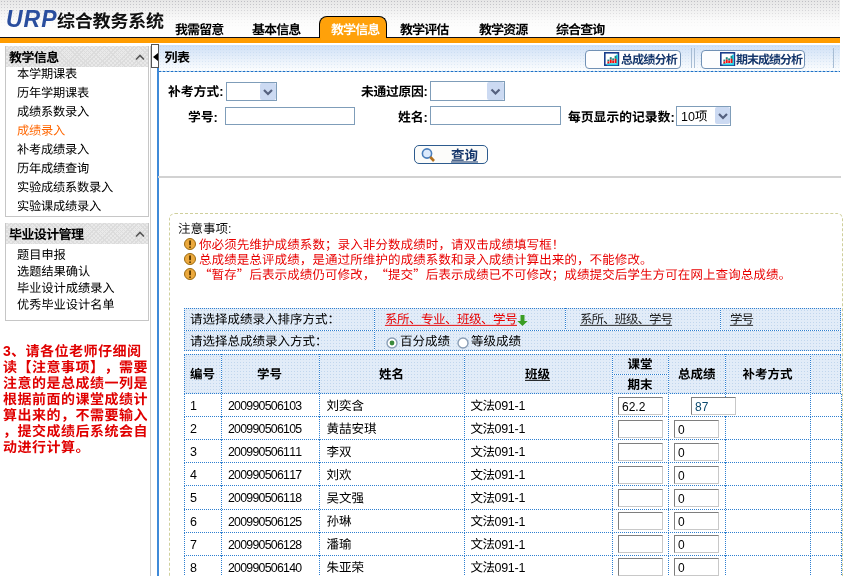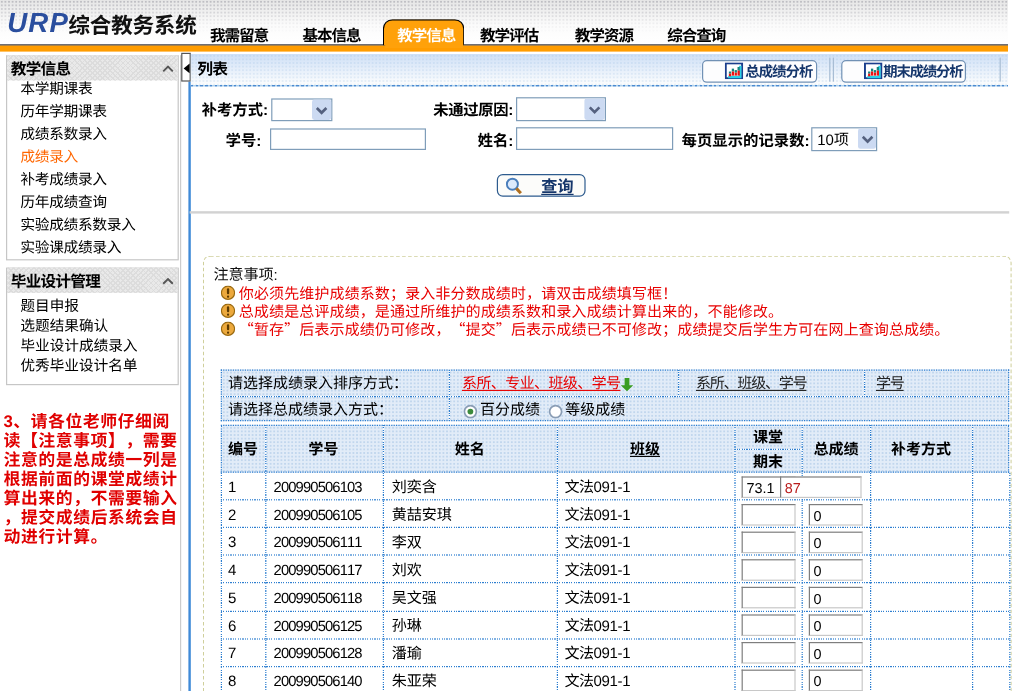--- a/index.html
+++ b/index.html
@@ -151,22 +151,22 @@
       <div class="abs hl" style="left:184px;top:416.1px;width:657px"></div>
       <div class="abs vl" style="left:184px;top:394px;height:23.1px"></div>
       <div class="abs vl" style="left:221px;top:394px;height:23.1px"></div>
       <div class="abs vl" style="left:319px;top:394px;height:23.1px"></div>
       <div class="abs vl" style="left:464px;top:394px;height:23.1px"></div>
       <div class="abs vl" style="left:612px;top:394px;height:23.1px"></div>
       <div class="abs vl" style="left:668px;top:394px;height:23.1px"></div>
       <div class="abs vl" style="left:725px;top:394px;height:23.1px"></div>
       <div class="abs vl" style="left:810px;top:394px;height:23.1px"></div>
       <div class="abs vl" style="left:841px;top:394px;height:23.1px"></div>
-      <div class="abs" style="left:618px;top:396.5px;width:45px;height:18px;border:1px solid;border-color:#7e7e7e #c8c8c8 #c8c8c8 #7e7e7e;background:#fff;font:12px 'Liberation Sans';color:#000;padding:2px 0 0 3px">73.1</div>
-      <div class="abs" style="left:650px;top:396.5px;width:68px;height:18px;border:1px solid;border-color:#7e7e7e #c8c8c8 #c8c8c8 #7e7e7e;background:#fff;font:12px 'Liberation Sans';color:#b91c1c;padding:2px 0 0 3px">87</div>
+      <div class="abs" style="left:618px;top:396.5px;width:45px;height:18px;border:1px solid;border-color:#7e7e7e #c8c8c8 #c8c8c8 #7e7e7e;background:#fff;font:12px 'Liberation Sans';color:#000;padding:2px 0 0 3px">62.2</div>
+      <div class="abs" style="left:691px;top:396.5px;width:45px;height:18px;border:1px solid;border-color:#7e7e7e #c8c8c8 #c8c8c8 #7e7e7e;background:#fff;font:12px 'Liberation Sans';color:#0c4a6e;padding:2px 0 0 3px">87</div>
       <div class="abs hl" style="left:184px;top:439.2px;width:657px"></div>
       <div class="abs vl" style="left:184px;top:417.1px;height:23.1px"></div>
       <div class="abs vl" style="left:221px;top:417.1px;height:23.1px"></div>
       <div class="abs vl" style="left:319px;top:417.1px;height:23.1px"></div>
       <div class="abs vl" style="left:464px;top:417.1px;height:23.1px"></div>
       <div class="abs vl" style="left:612px;top:417.1px;height:23.1px"></div>
       <div class="abs vl" style="left:668px;top:417.1px;height:23.1px"></div>
       <div class="abs vl" style="left:725px;top:417.1px;height:23.1px"></div>
       <div class="abs vl" style="left:810px;top:417.1px;height:23.1px"></div>
       <div class="abs vl" style="left:841px;top:417.1px;height:23.1px"></div>

